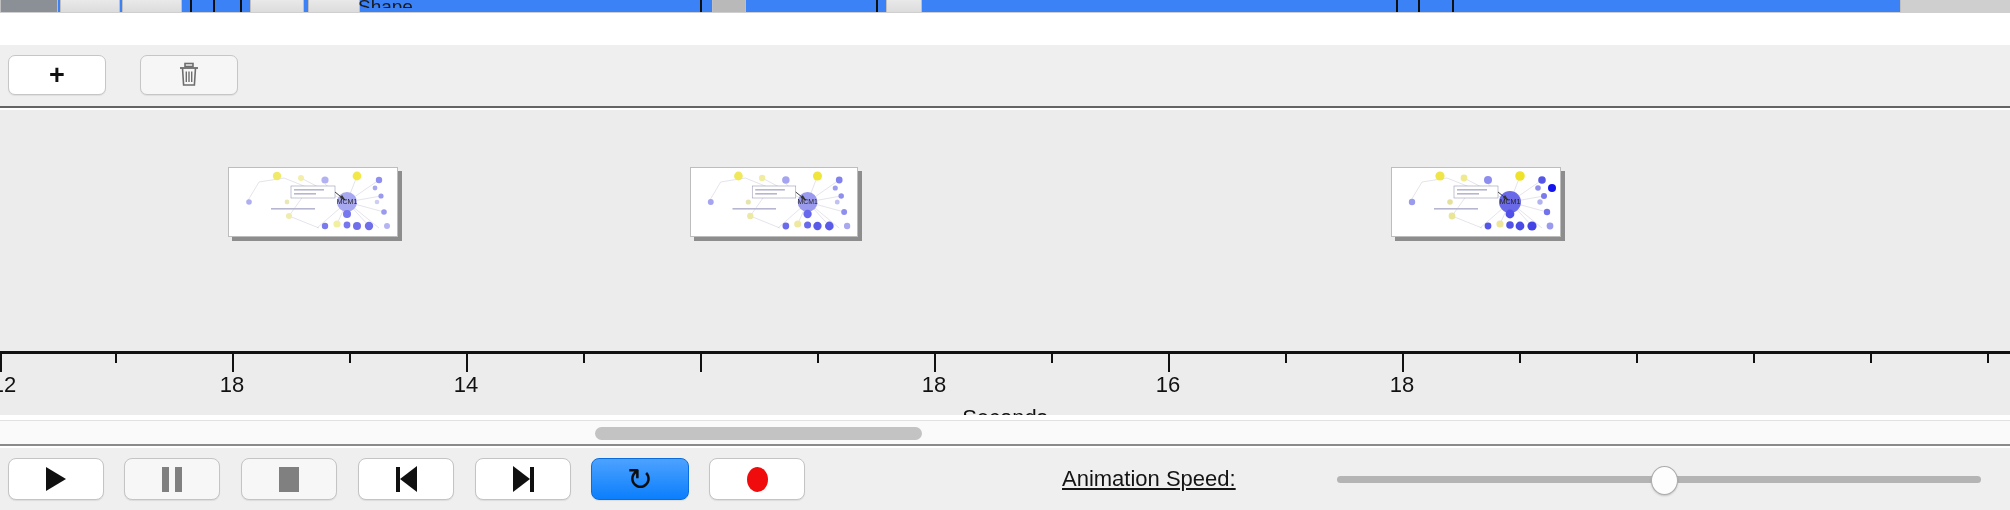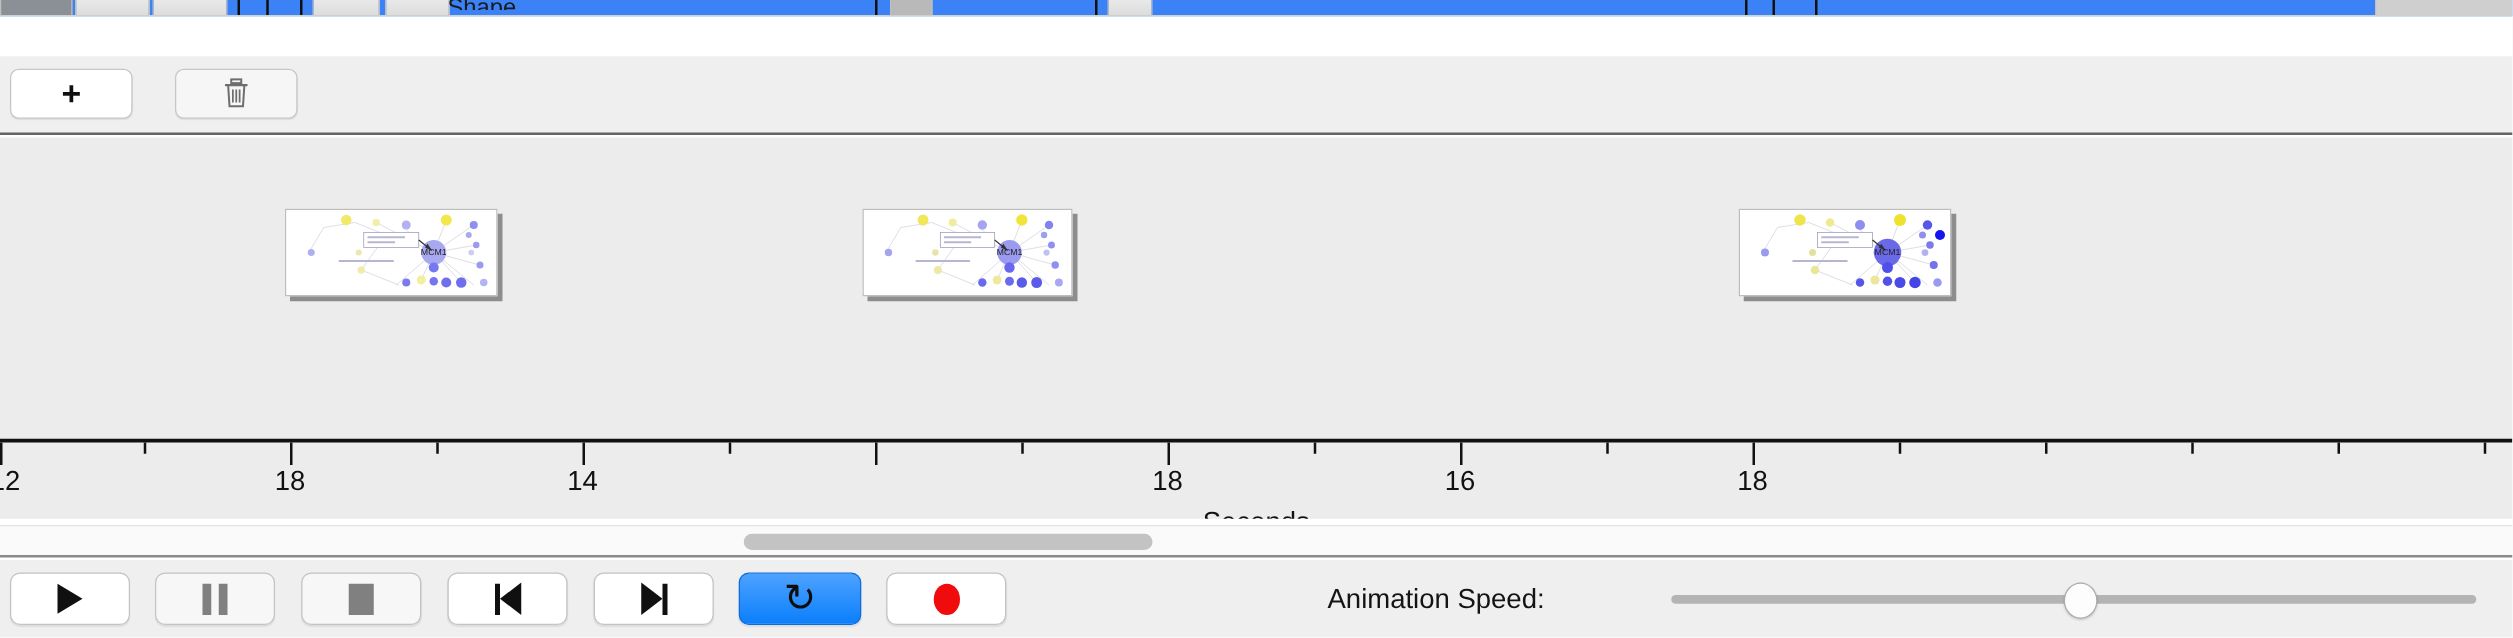--- a/index.html
+++ b/index.html
@@ -208,20 +208,21 @@
   .ic-loop {
     font-size: 31px; line-height: 31px; color: #0d0d0d;
     font-family: "DejaVu Sans", sans-serif;
   }
   .ic-record { width: 21px; height: 25px; border-radius: 50%; background: #f00c0c; }
 
   .speed-label {
     position: absolute; left: 1062px; top: 10px; height: 42px;
     line-height: 42px; font-size: 22px; color: #141414;
     white-space: nowrap;
+    text-decoration: underline;
   }
   .slider {
     position: absolute; left: 1337px; top: 28px;
     width: 644px; height: 7px;
     background: #b4b4b4; border-radius: 4px;
   }
   .slider-thumb {
     position: absolute; left: 314px; top: -10px;
     width: 25px; height: 27px;
     background: #fdfdfd;

